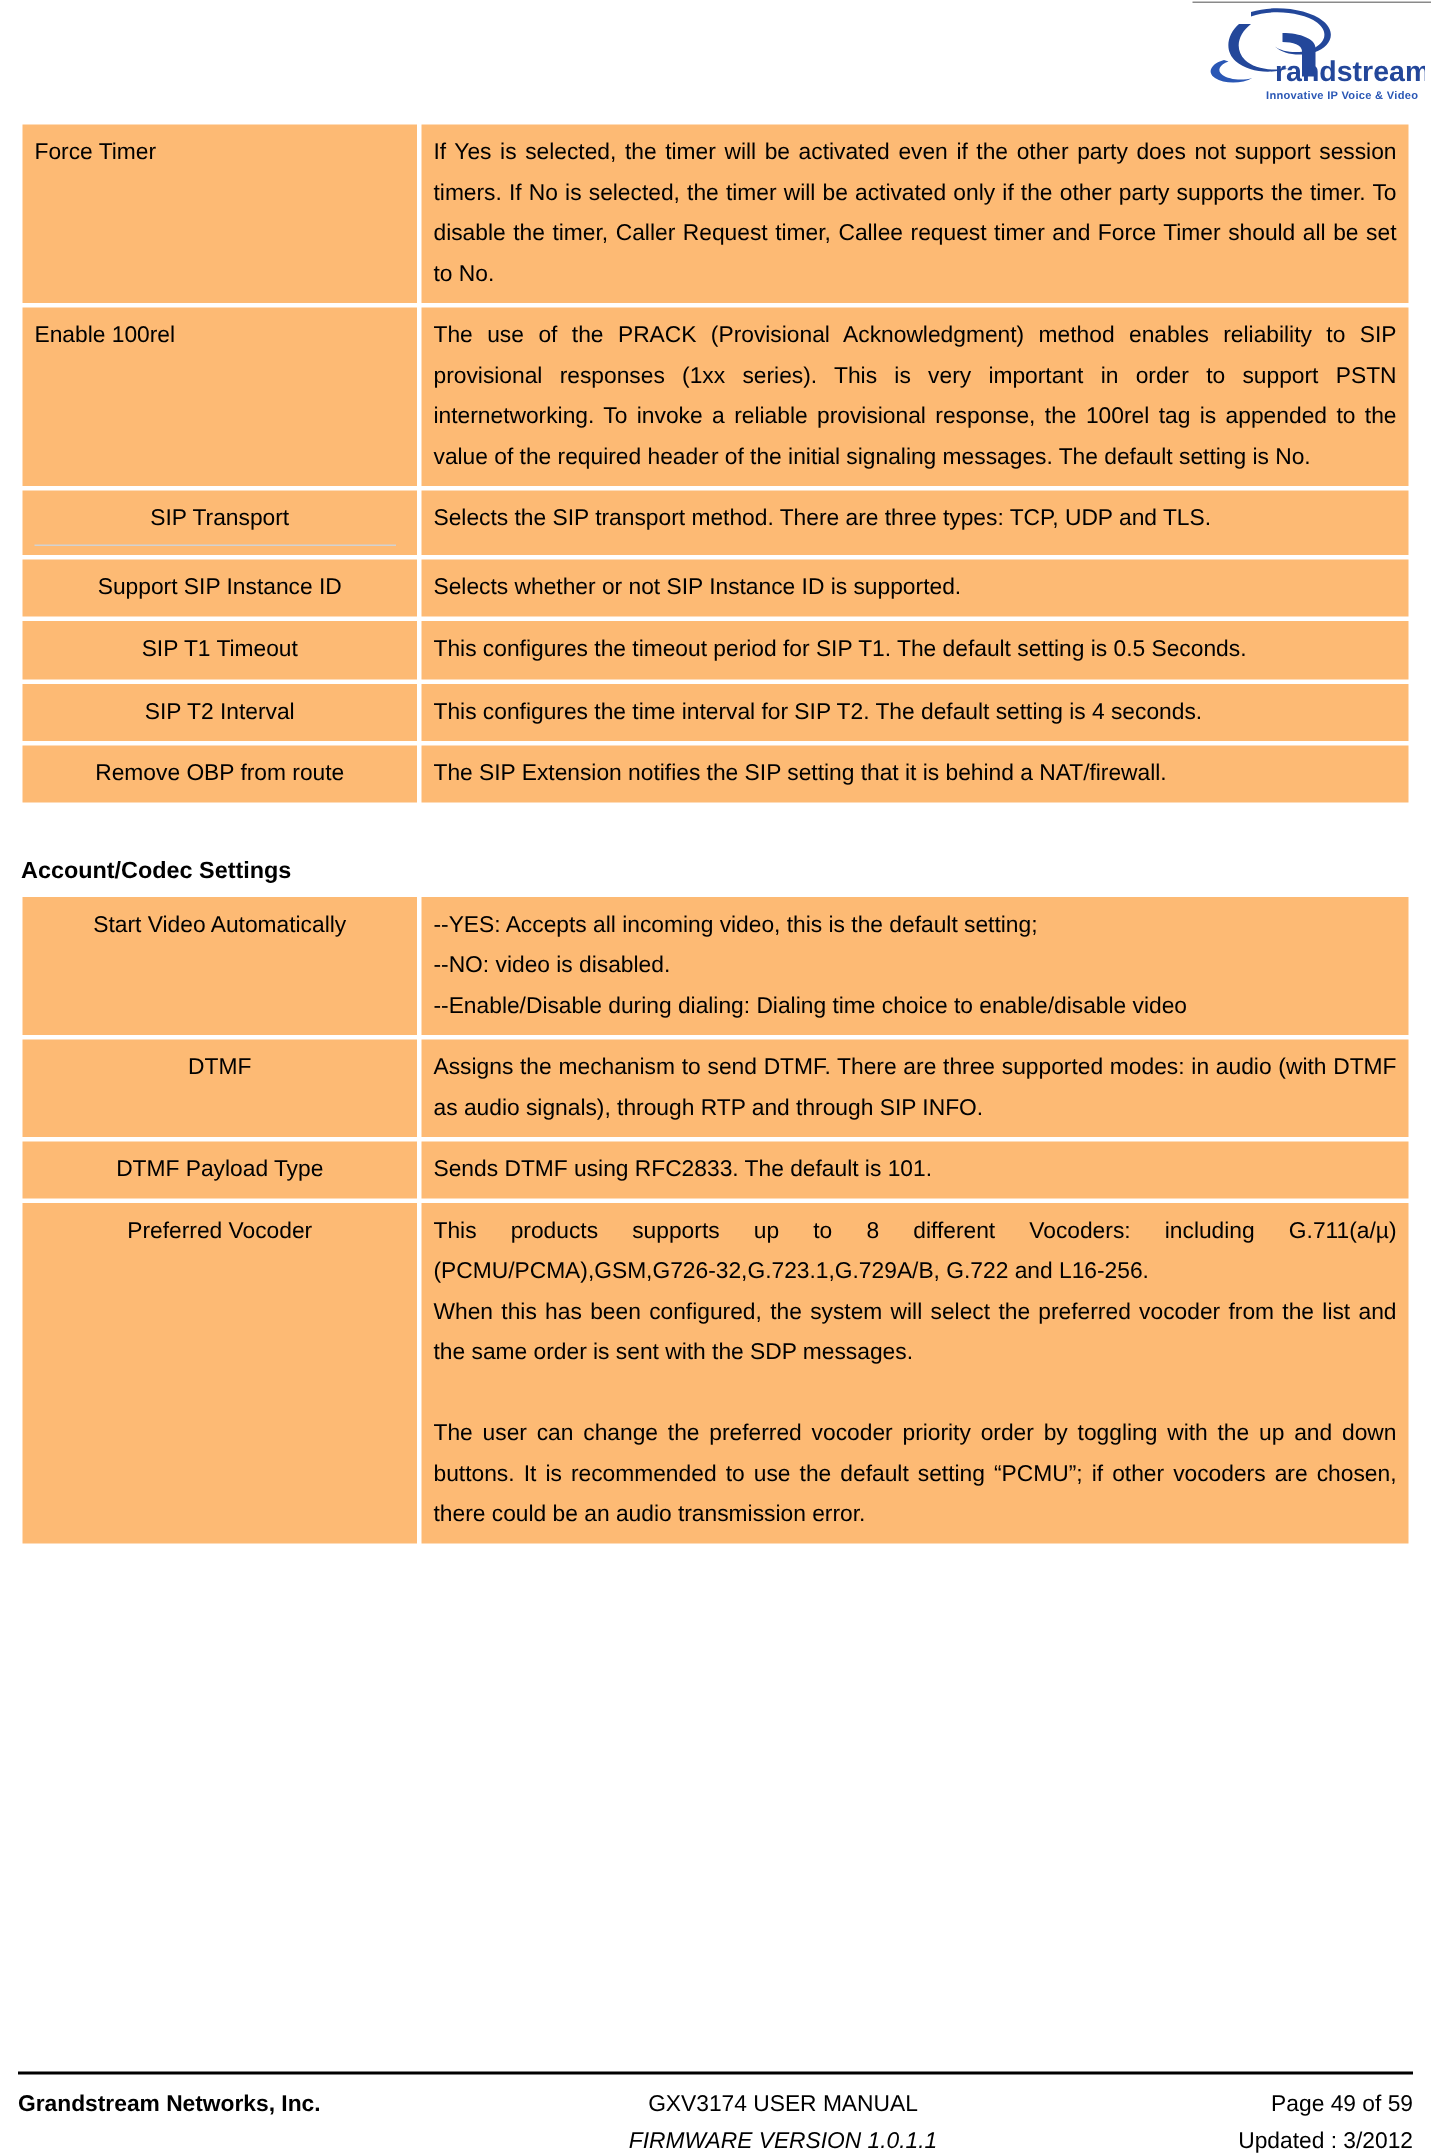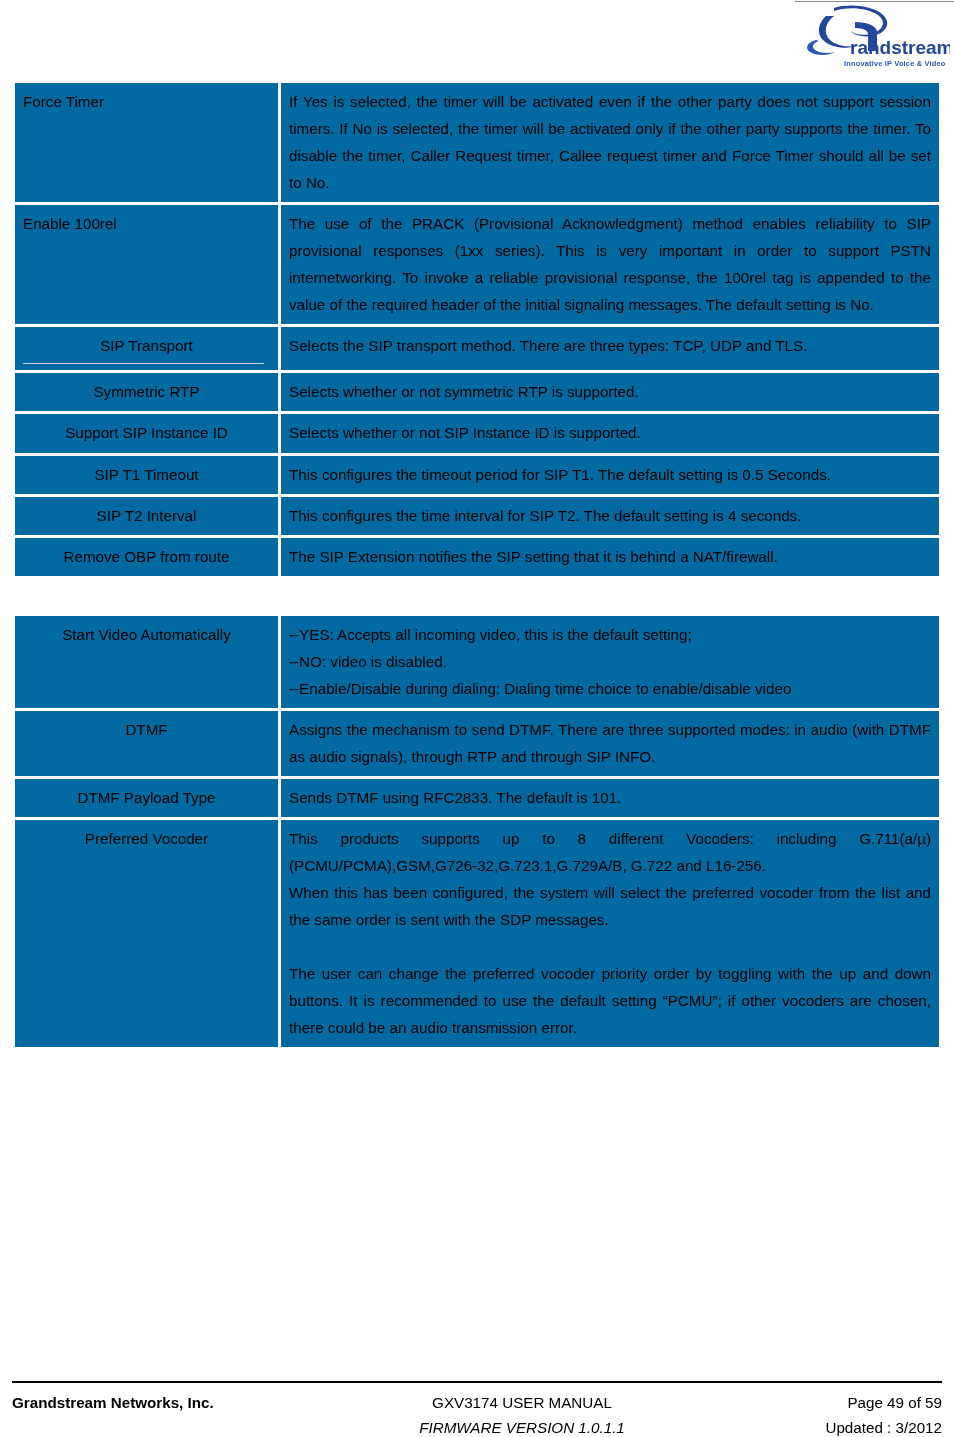--- a/index.html
+++ b/index.html
@@ -60,21 +60,21 @@
 
   
   table.spec {
     width: 930px;
     border-collapse: separate;
     border-spacing: 3px 3px;
     table-layout: fixed;
     margin: 0;
   }
   table.spec td {
-    background: #0369a1;
+    background: #fdba74;
     vertical-align: top;
     padding: 5px 8px 6px 8px;
     font-size: 15.2px;
     line-height: 1.78;
     border: 0;
   }
   table.spec td.k {
     width: 247px;
     text-align: justify;
     text-justify: inter-word;
@@ -177,44 +177,41 @@
           <td class="v">The use of the PRACK (Provisional Acknowledgment) method enables reliability to SIP provisional responses (1xx series). This is very important in order to support PSTN internetworking. To invoke a reliable provisional response, the 100rel tag is appended to the value of the required header of the initial signaling messages. The default setting is No.</td>
         </tr>
         <tr>
           <td class="k plain">
             <span>SIP Transport</span>
             <span class="scan-line"></span>
           </td>
           <td class="v">Selects the SIP transport method. There are three types: TCP, UDP and TLS.</td>
         </tr>
         <tr>
-          <td class="k plain">Symmetric RTP</td>
-          <td class="v plain">Selects whether or not symmetric RTP is supported.</td>
-        </tr>
-        <tr>
           <td class="k plain pad-sm">Support SIP Instance ID</td>
           <td class="v plain pad-sm">Selects whether or not SIP Instance ID is supported.</td>
         </tr>
         <tr>
           <td class="k plain">SIP T1 Timeout</td>
           <td class="v">This configures the timeout period for SIP T1. The default setting is 0.5 Seconds.</td>
         </tr>
         <tr>
           <td class="k plain">SIP T2 Interval</td>
           <td class="v plain">This configures the time interval for SIP T2. The default setting is 4 seconds.</td>
         </tr>
         <tr>
           <td class="k plain">Remove OBP from route</td>
           <td class="v plain">The SIP Extension notifies the SIP setting that it is behind a NAT/firewall.</td>
         </tr>
       </tbody>
     </table>
 
     <div class="section-gap"></div>
 
+    <div class="section-head">Account/Codec Settings</div>
 
     <table class="spec">
       <tbody>
         <tr>
           <td class="k plain">Start Video Automatically</td>
           <td class="v plain">--YES: Accepts all incoming video, this is the default setting;
 --NO: video is disabled.
 --Enable/Disable during dialing: Dialing time choice to enable/disable video</td>
         </tr>
         <tr>

